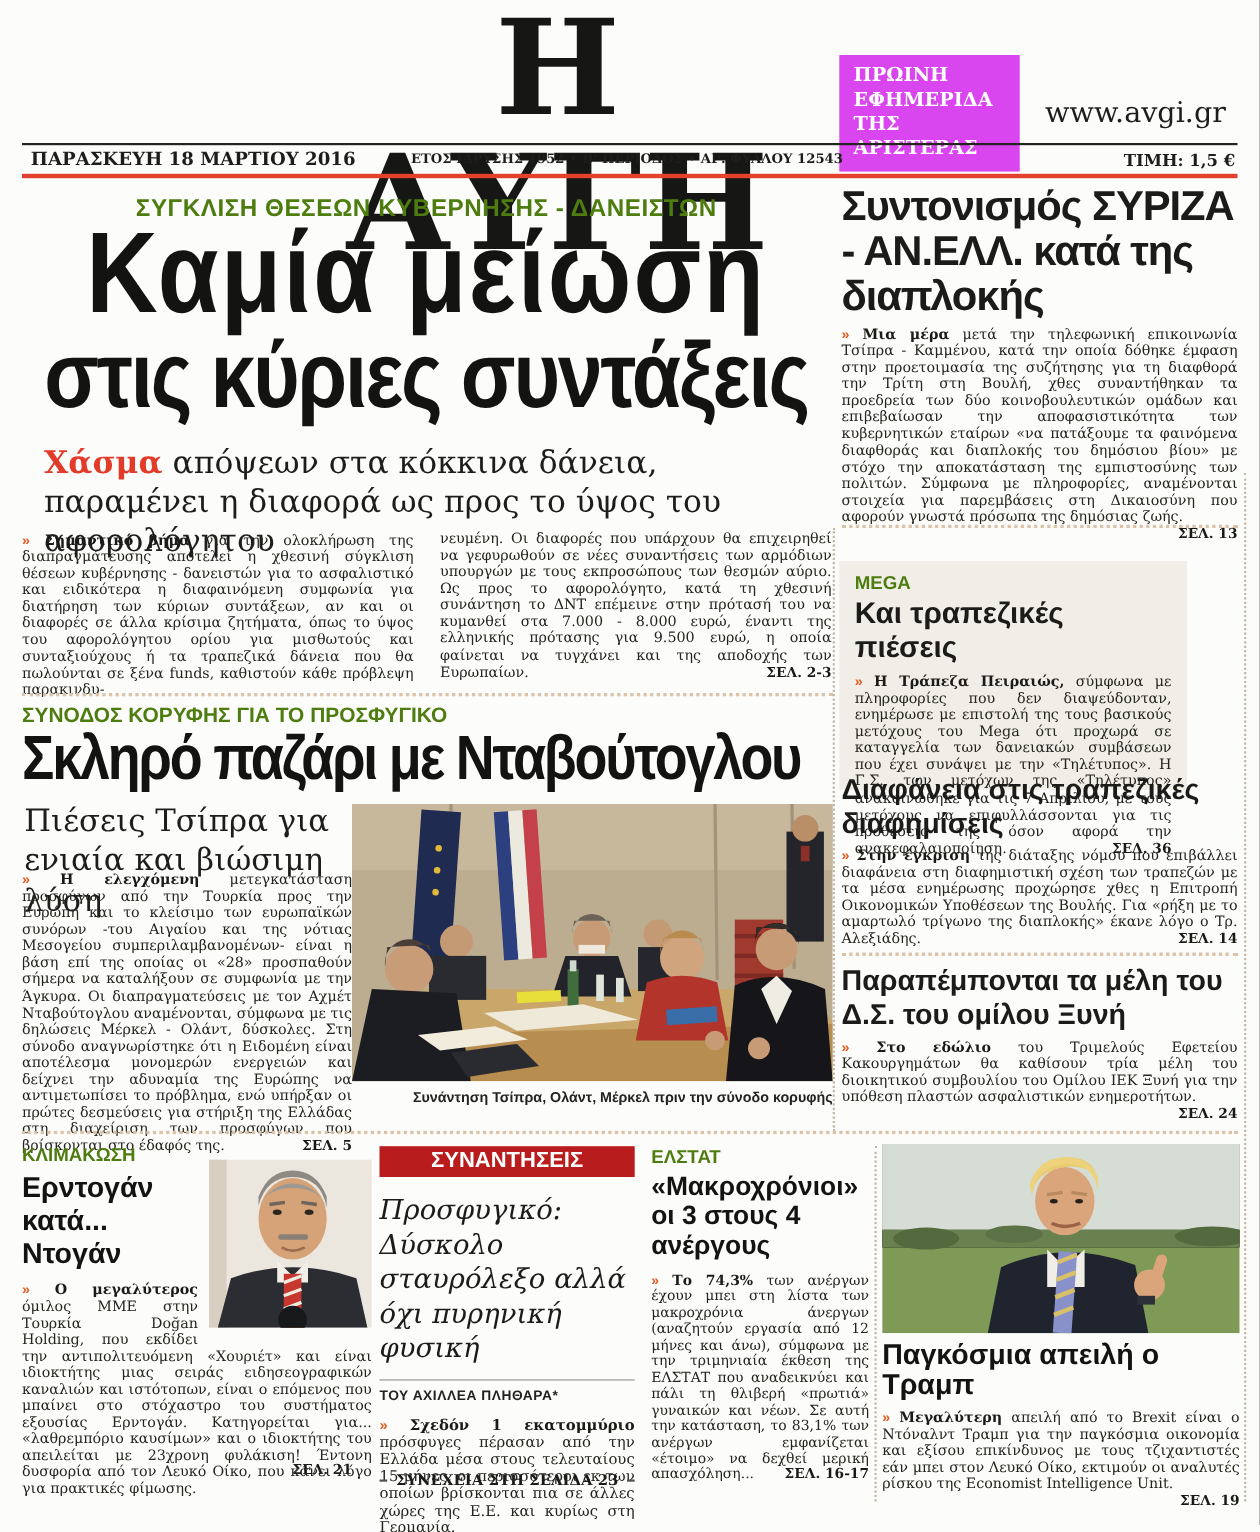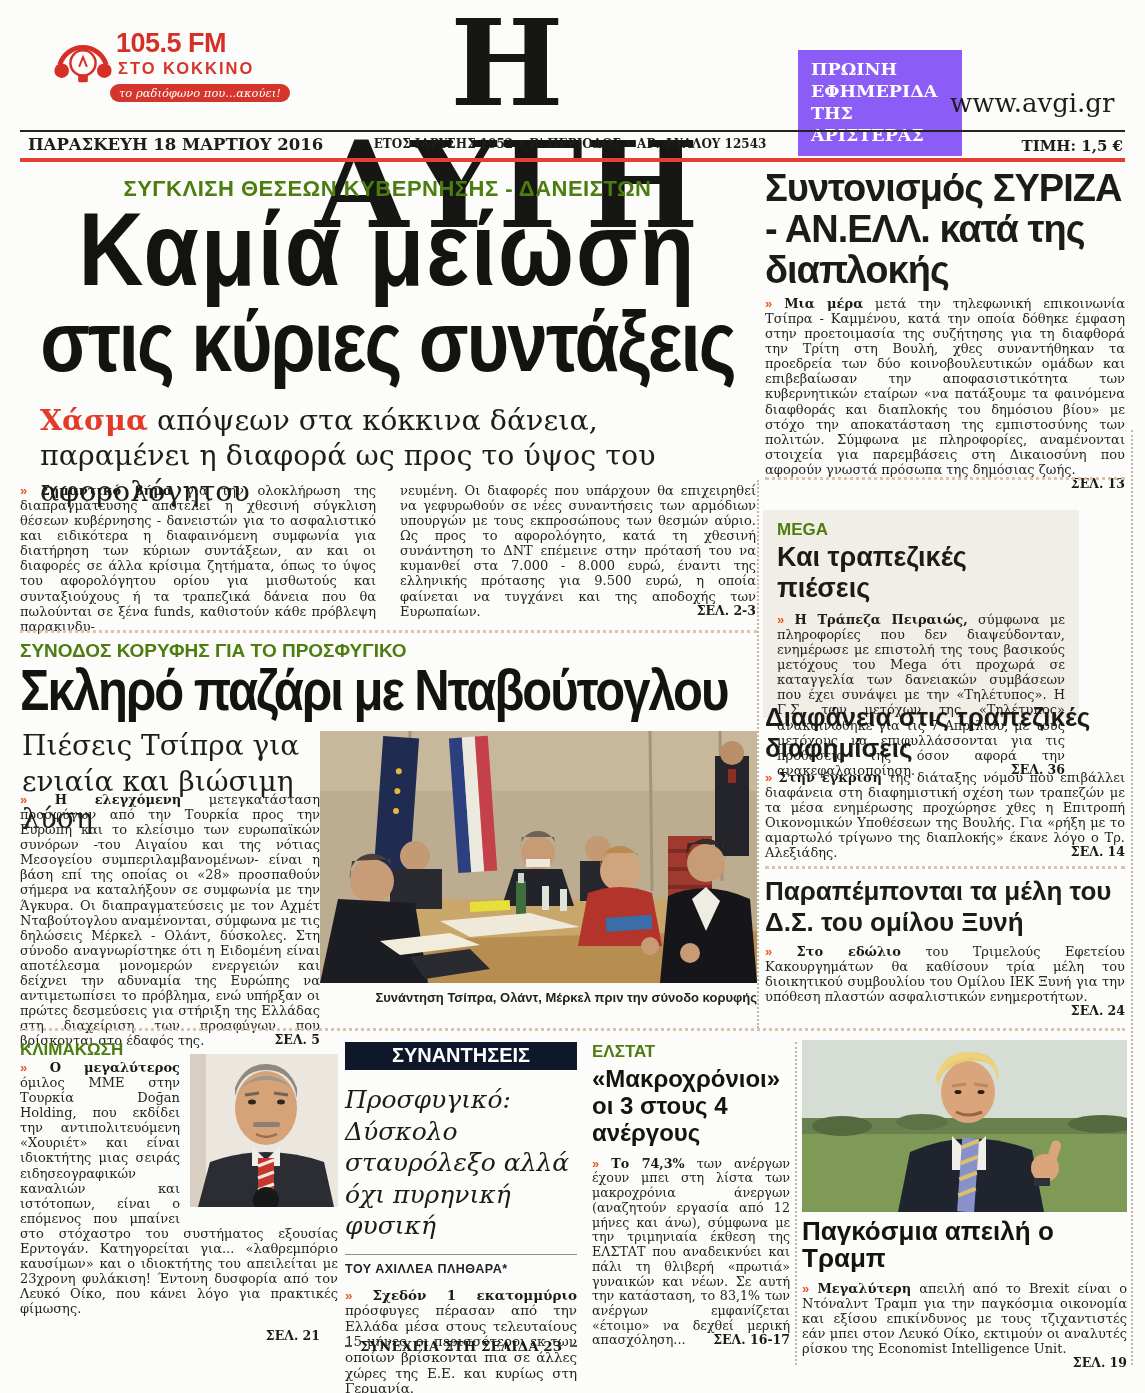--- a/index.html
+++ b/index.html
@@ -13,55 +13,40 @@
   .slabhead{font-family:Liberation Sans, sans-serif;font-weight:bold;color:#1b1b19;}
   .bt{font-size:13px;line-height:1.16;text-align:justify;color:#24241f;}
   .bt b{color:#1a1a17;}
   .chev{color:#e8581f;font-weight:bold;font-family:"Liberation Sans",sans-serif;}
   .pageref{float:right;font-weight:bold;font-size:12.5px;color:#1a1a17;margin-left:8px;}
   .hdot{height:0;border-top:3px dotted #dcc2a9;}
   .vdot{width:0;border-left:2px dotted #c3b6a5;}
   .thinline{border-top:2px solid #24241f;height:0;}
   .redline{border-top:4px solid #e5402f;height:0;}
   .graybox{background:#f1eee7;}
-  .banner{background:#0f172a;color:#fff;text-align:center;font-weight:bold;
+  .banner{background:#b91c1c;color:#fff;text-align:center;font-weight:bold;
           font-family:"Liberation Sans",sans-serif;}
   .caption{font-family:"Liberation Sans",sans-serif;font-weight:bold;font-size:13px;
            color:#22221f;text-align:right;}
   .byline{font-family:"Liberation Sans",sans-serif;font-weight:bold;font-size:12.5px;
           letter-spacing:.5px;border-top:1.5px solid #8d8d88;padding-top:7px;color:#222;}
   .continue{display:flex;align-items:center;gap:8px;font-weight:bold;font-size:13.5px;color:#1b1b19;}
   .continue .cline{flex:1;border-top:2px solid #55534e;height:0;}
   .stretch{transform:scaleY(1.16);transform-origin:top center;}
   .photo-frame svg{display:block;}
 </style>
 </head>
 <body>
 
 <div class="sheet">
 
-  <div class="abs" style="left:52px;top:26px;width:235px;height:102px;">
-    <span class="abs" style="left:0;top:4px;">
-      <svg width="62" height="62" viewBox="0 0 64 64">
-        <path d="M8,36 A25 25 0 0 1 56,36" fill="none" stroke="#d52f27" stroke-width="5"></path>
-        <circle cx="10" cy="42" r="7.5" fill="#d52f27"></circle>
-        <circle cx="54" cy="42" r="7.5" fill="#d52f27"></circle>
-        <circle cx="32" cy="34" r="13" fill="#fffdf8" stroke="#d52f27" stroke-width="2.5"></circle>
-        <path d="M28,38 L32,28 L36,38" fill="none" stroke="#d52f27" stroke-width="2"></path>
-        <rect x="27" y="46" width="10" height="8" rx="2" fill="#d52f27"></rect>
-      </svg>
-    </span>
-    <div class="abs sans" style="left:64px;top:2px;font-size:27px;font-weight:bold;color:#d52f27;letter-spacing:-0.5px;">105.5 FM</div>
-    <div class="abs sans" style="left:66px;top:33px;font-size:16.5px;font-weight:bold;color:#d5352b;letter-spacing:2px;">ΣΤΟ ΚΟΚΚΙΝΟ</div>
-    <div class="abs" style="left:58px;top:58px;background:#d5352b;color:#fff;border-radius:9px;padding:2px 9px;font-size:11.5px;font-style:italic;white-space:nowrap;">το ραδιόφωνο που...ακούει!</div>
-  </div>
 
   <div class="abs" style="left:262px;top:2px;width:492px;text-align:center;font-family:'DejaVu Serif',serif;font-weight:bold;font-size:120px;line-height:1.02;letter-spacing:2px;color:#161614;">Η ΑΥΓΗ</div>
 
-  <div class="abs" style="left:763px;top:50px;width:138px;background:#8b5cf6;color:#fff;padding:9px 13px;font-weight:bold;font-size:17.5px;line-height:1.25;font-family:'DejaVu Serif',serif;margin-left:35px;">ΠΡΩΙΝΗ ΕΦΗΜΕΡΙΔΑ ΤΗΣ ΑΡΙΣΤΕΡΑΣ</div>
+  <div class="abs" style="left:763px;top:50px;width:138px;background:#d946ef;color:#fff;padding:9px 13px;font-weight:bold;font-size:17.5px;line-height:1.25;font-family:'DejaVu Serif',serif;">ΠΡΩΙΝΗ ΕΦΗΜΕΡΙΔΑ ΤΗΣ ΑΡΙΣΤΕΡΑΣ</div>
 
   <div class="abs" style="left:950px;top:88px;font-size:26px;color:#1d1d1b;">www.avgi.gr</div>
 
   <div class="abs thinline" style="left:20px;top:130px;width:1105px;"></div>
 
   <div class="abs" style="left:28px;top:135px;font-weight:bold;font-size:16.5px;">ΠΑΡΑΣΚΕΥΗ 18 ΜΑΡΤΙΟΥ 2016</div>
   <div class="abs" style="left:280px;top:137px;width:580px;text-align:center;font-weight:bold;font-size:12px;">ΕΤΟΣ ΙΔΡΥΣΗΣ 1952 • Β' ΠΕΡΙΟΔΟΣ • ΑΡ. ΦΥΛΛΟΥ 12543</div>
   <div class="abs" style="right:22px;top:137px;font-weight:bold;font-size:15px;">ΤΙΜΗ: 1,5 €</div>
 
   <div class="abs redline" style="left:20px;top:158px;width:1105px;"></div>
@@ -208,20 +193,21 @@
         <path d="M8,153 L20,108 Q76,88 134,108 L144,153 Z" fill="#2b2d33"></path>
         <path d="M62,92 L76,106 L90,92 L90,112 L62,112 Z" fill="#f2efe8"></path>
         <rect x="68" y="104" width="16" height="49" fill="#c8372d"></rect>
         <line x1="68" y1="112" x2="84" y2="106" stroke="#f0ece2" stroke-width="3"></line>
         <line x1="68" y1="124" x2="84" y2="118" stroke="#f0ece2" stroke-width="3"></line>
         <line x1="68" y1="136" x2="84" y2="130" stroke="#f0ece2" stroke-width="3"></line>
         <circle cx="76" cy="146" r="13" fill="#17181a"></circle>
       </svg>
     </span>
     <div class="kicker" style="font-size:17px;">ΚΛΙΜΑΚΩΣΗ</div>
+    <div class="hl" style="font-size:26px;line-height:1.16;margin:4px 0 10px;">Ερντογάν κατά... Ντογάν</div>
     <div class="bt">
       <span class="chev">»</span> <b>Ο μεγαλύτερος</b><span> όμιλος ΜΜΕ στην Τουρκία Doğan Holding, που εκδίδει την αντιπολιτευόμενη «Χουριέτ» και είναι ιδιοκτήτης μιας σειράς ειδησεογραφικών καναλιών και ιστότοπων, είναι ο επόμενος που μπαίνει στο στόχαστρο του συστήματος εξουσίας Ερντογάν. Κατηγορείται για... «λαθρεμπόριο καυσίμων» και ο ιδιοκτήτης του απειλείται με 23χρονη φυλάκιση! Έντονη δυσφορία από τον Λευκό Οίκο, που κάνει λόγο για πρακτικές φίμωσης.</span>
     </div>
   </div>
   <div class="abs" style="left:20px;top:1328px;width:300px;text-align:right;font-weight:bold;font-size:12.5px;">ΣΕΛ. 21</div>
 
   <div class="abs" style="left:345px;top:1042px;width:232px;">
     <div class="banner" style="font-size:20px;padding:2px 0 3px;">ΣΥΝΑΝΤΗΣΕΙΣ</div>
     <div style="font-size:25px;line-height:1.26;font-style:italic;margin:14px 0 12px;color:#1b1b19;">Προσφυγικό: Δύσκολο σταυρόλεξο αλλά όχι πυρηνική φυσική</div>
     <div class="byline">ΤΟΥ ΑΧΙΛΛΕΑ ΠΛΗΘΑΡΑ*</div>

